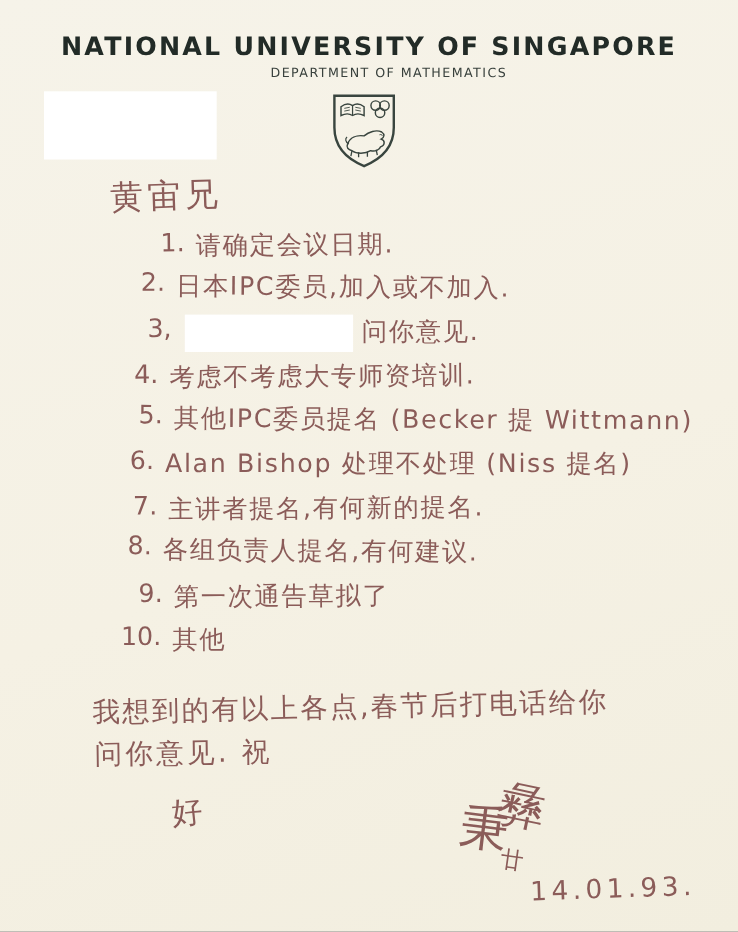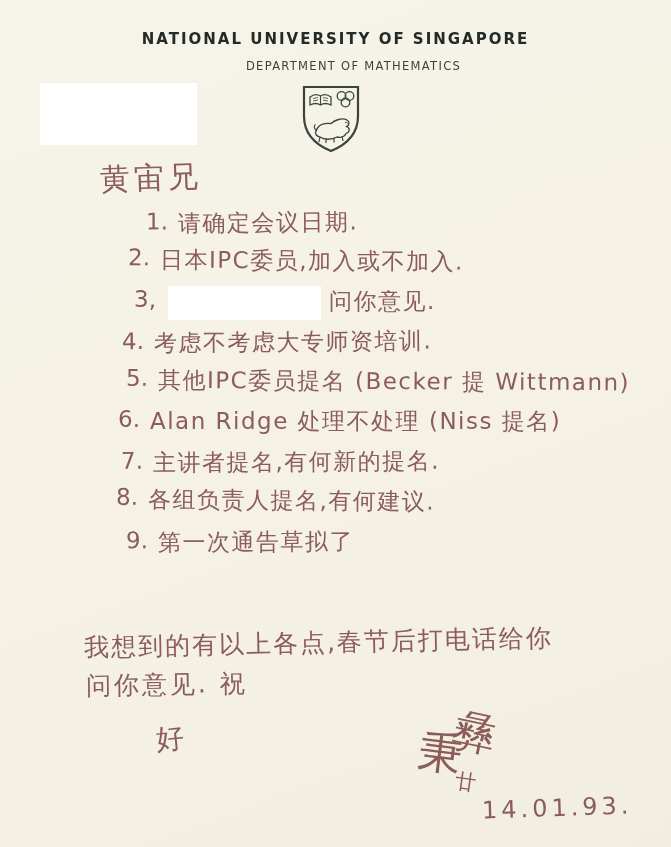--- a/index.html
+++ b/index.html
@@ -7,21 +7,21 @@
     position:relative;
     width:671px;height:847px;
     margin:0 auto;
     background:linear-gradient(160deg,#f6f3e9 0%,#f5f1e4 55%,#f2eedf 100%);
     font-family:"DejaVu Sans",sans-serif;
     overflow:hidden;
   }
   
   .univ{
     position:absolute;top:30px;left:0;right:0;
-    text-align:center;font-size:15px;font-weight:bold;
+    text-align:center;font-size:23px;font-weight:bold;
     letter-spacing:2px;color:#222b27;
   }
   .dept{
     position:absolute;top:59px;left:0;right:0;
     text-align:center;font-size:11.5px;font-weight:500;
     letter-spacing:1.3px;color:#39413d;padding-left:36px;
   }
   .redact{background:#ffffff;}
   .redact-top{position:absolute;left:40px;top:83px;width:157px;height:62px;}
   .crest{position:absolute;left:301px;top:84px;}
@@ -117,33 +117,37 @@
     <div class="row">
       <span class="num">4.</span>
       <span class="txt">考虑不考虑大专师资培训.</span>
     </div>
     <div class="row">
       <span class="num">5.</span>
       <span class="txt">其他IPC委员提名 (Becker 提 Wittmann)</span>
     </div>
     <div class="row">
       <span class="num">6.</span>
-      <span class="txt">Alan Ridge 处理不处理 (Niss 提名)</span>
+      <span class="txt">Alan Bishop 处理不处理 (Niss 提名)</span>
     </div>
     <div class="row">
       <span class="num">7.</span>
       <span class="txt">主讲者提名,有何新的提名.</span>
     </div>
     <div class="row">
       <span class="num">8.</span>
       <span class="txt">各组负责人提名,有何建议.</span>
     </div>
     <div class="row">
       <span class="num">9.</span>
       <span class="txt">第一次通告草拟了</span>
+    </div>
+    <div class="row">
+      <span class="num">10.</span>
+      <span class="txt">其他</span>
     </div>
   </div>
 
   <div class="hand close1">我想到的有以上各点,春节后打电话给你</div>
   <div class="hand close2">问你意见. 祝</div>
   <div class="hand wish">好</div>
 
   <div class="hand sig-left">秉</div>
   <div class="hand sig-right">彝</div>
   <div class="hand sig-flourish">廿</div>

